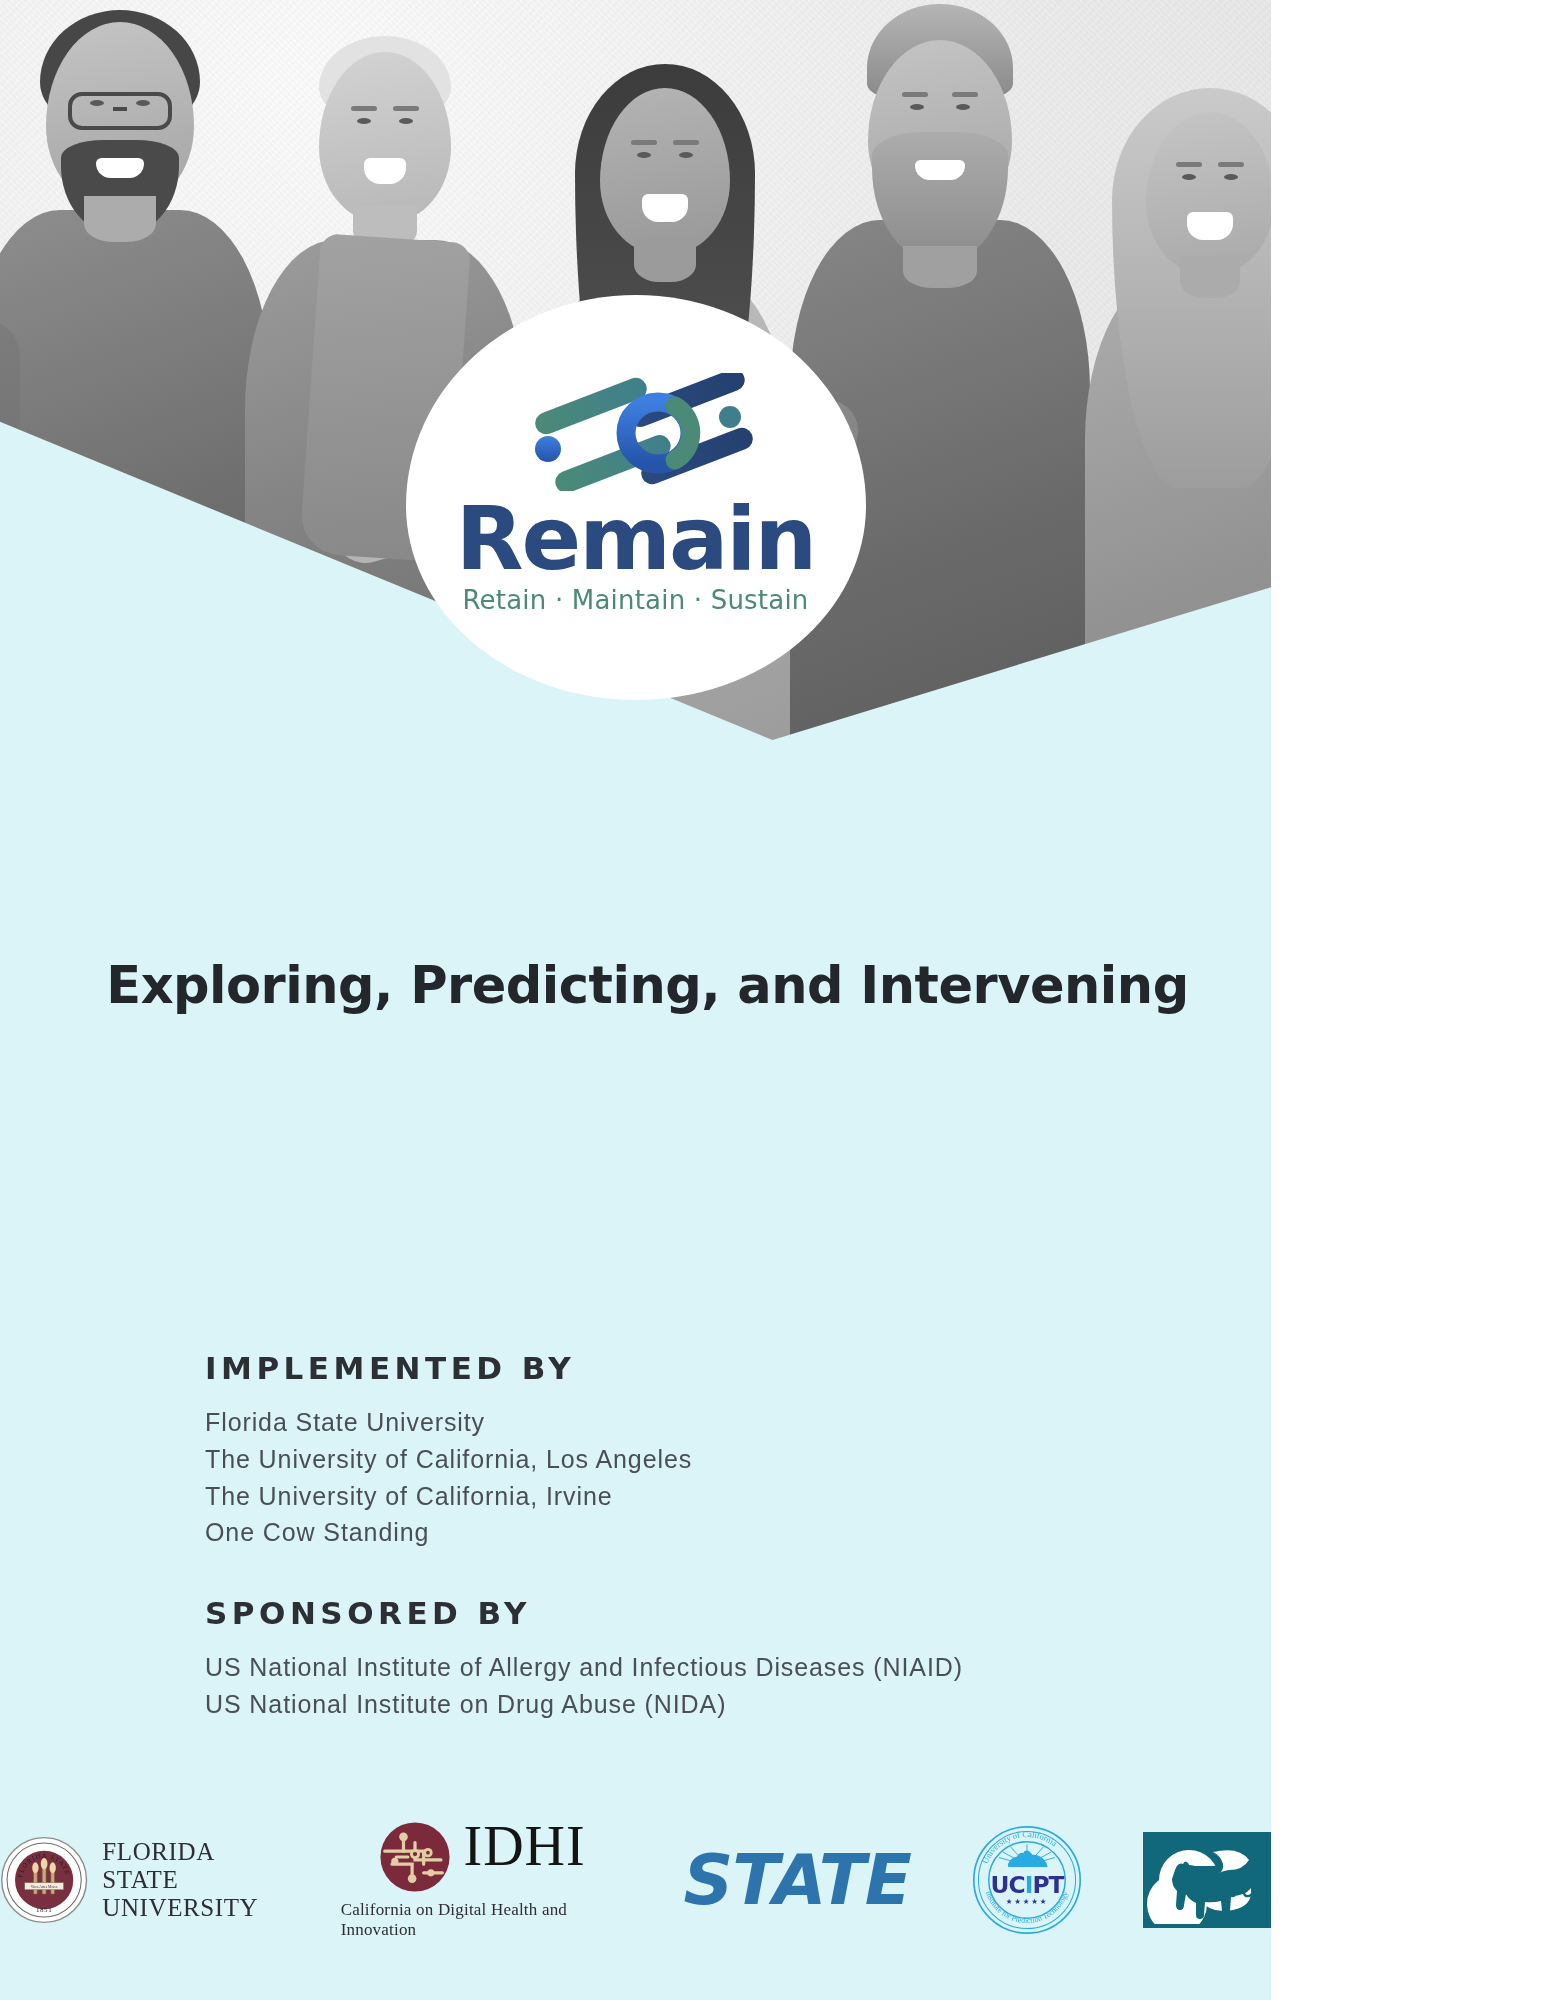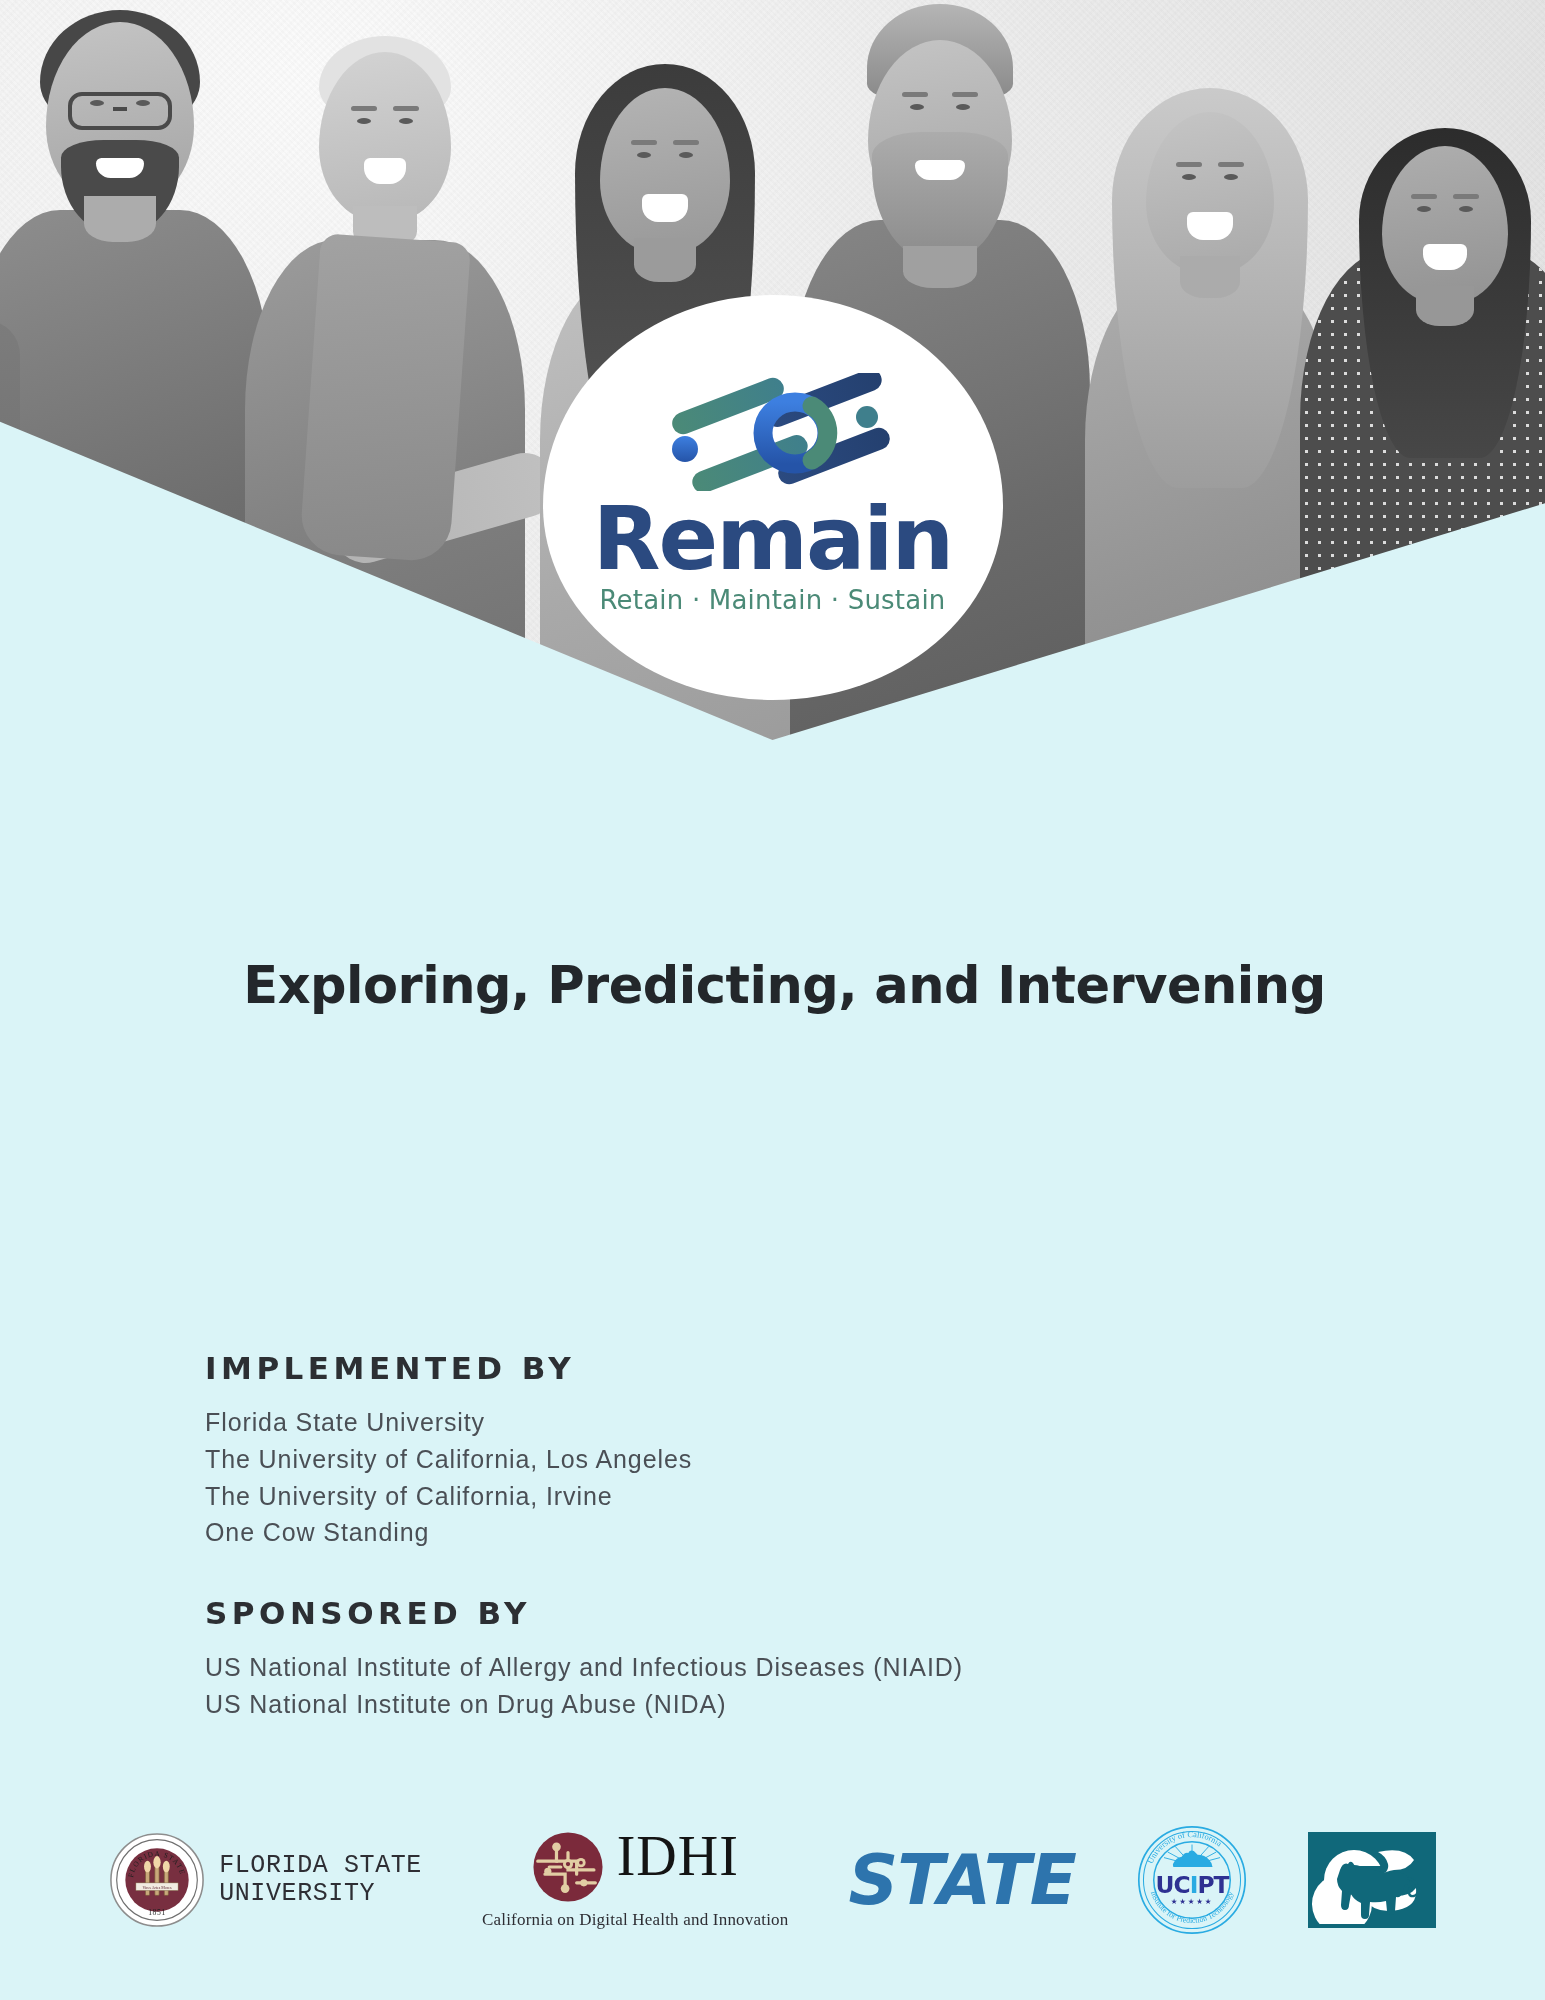--- a/index.html
+++ b/index.html
@@ -6,21 +6,21 @@
   html, body {
     margin: 0;
     padding: 0;
     background: #ffffff;
   }
   body {
     font-family: "Liberation Sans", sans-serif;
   }
   .page {
     position: relative;
-    width: 1545px;
+    width: 1271px;
     height: 2000px;
     background: #daf4f7;
     overflow: hidden;
   }
 
   
   .hero {
     position: absolute;
     left: 0; top: 0;
     width: 1545px;
@@ -188,21 +188,21 @@
     align-items: center;
     justify-content: center;
     gap: 60px;
     z-index: 4;
   }
   .logo-item { display: flex; align-items: center; }
 
   
   .fsu { gap: 14px; }
   .fsu-text {
-    font-family: Liberation Mono, monospace;
+    font-family: Liberation Serif, serif;
     font-size: 25px;
     line-height: 1.12;
     color: #2e2e34;
     letter-spacing: .6px;
   }
   
   .idhi { flex-direction: column; align-items: center; }
   .idhi-row { display:flex; align-items:flex-start; gap: 13px; }
   .idhi-word {
     font-family: "Liberation Serif", serif;

